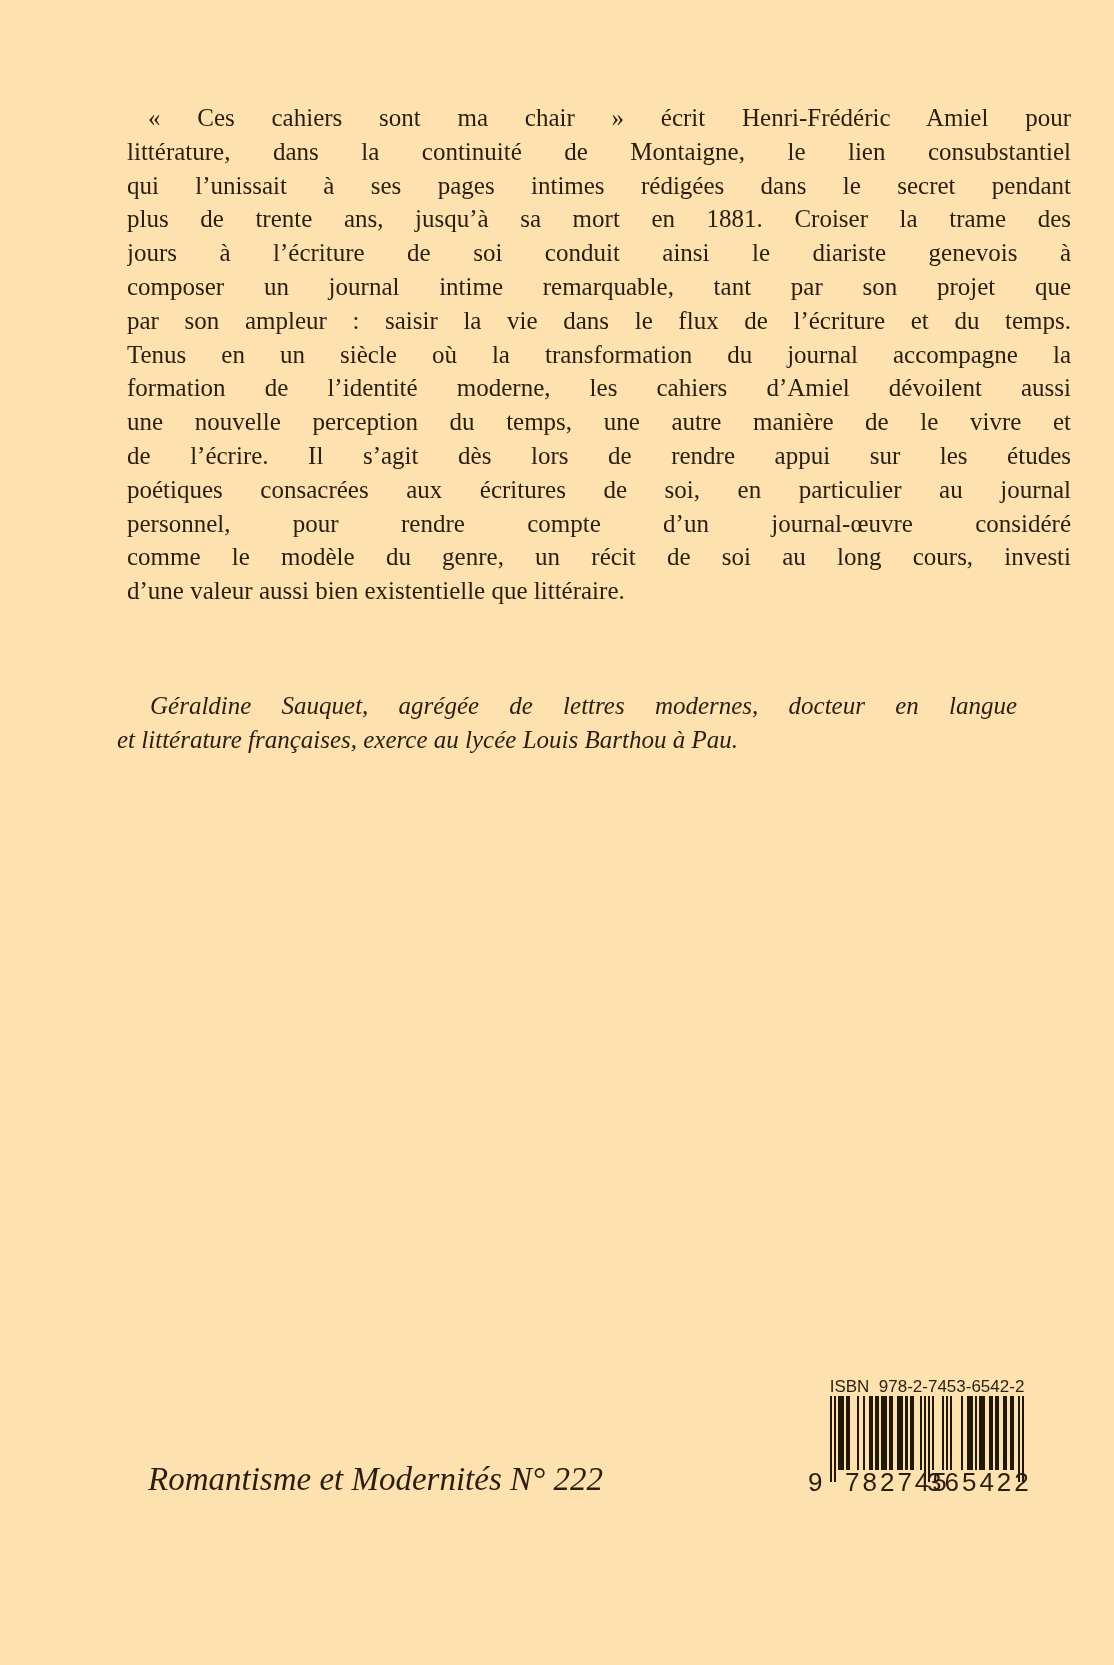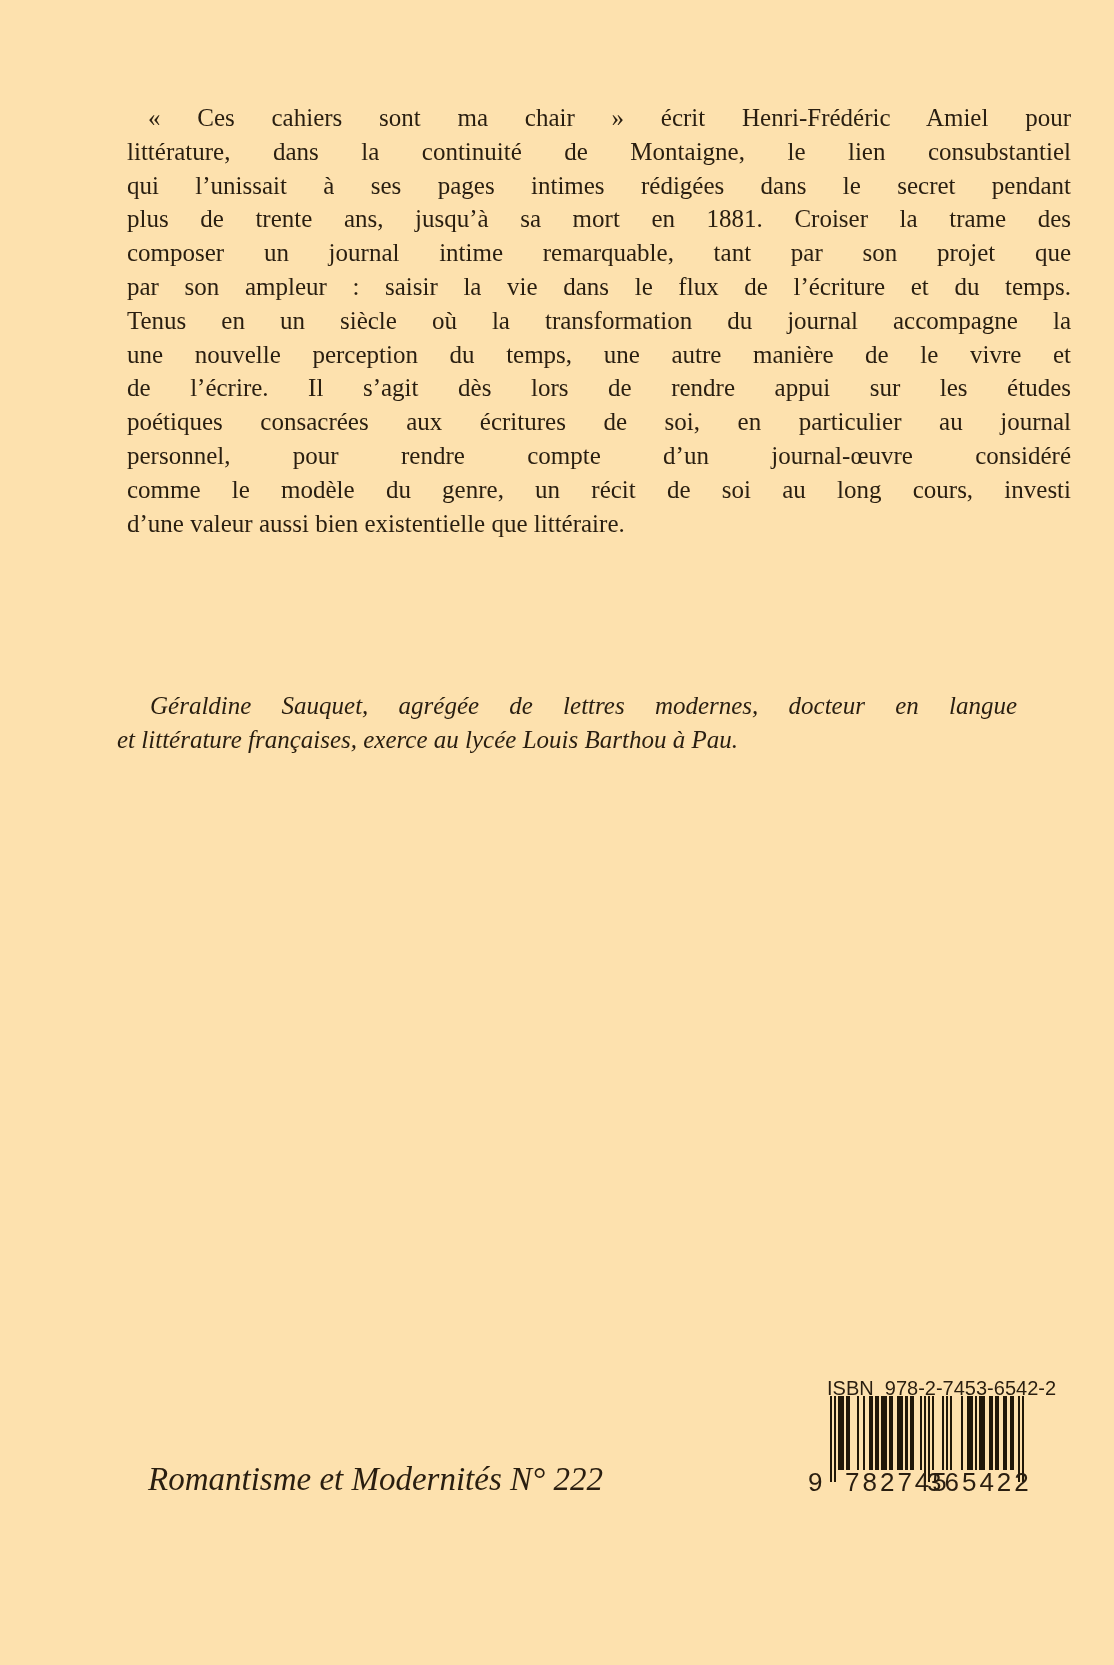--- a/index.html
+++ b/index.html
@@ -48,21 +48,21 @@
   
   .barcode-block{
     position:absolute;
     left:793px;top:1377px;
     width:195px;height:120px;
   }
   .isbn{
     position:absolute;
     left:-3px;top:0;width:200px;
     font-family:"Liberation Sans", sans-serif;
-    font-size:20px;
+    font-size:17px;
     text-align:center;
     white-space:pre;
   }
   .bars{
     position:absolute;
     left:0;top:19px;
     width:194px;height:86px;
   }
   .bar{position:absolute;top:0;}
   .bc-digit{
@@ -80,23 +80,25 @@
 </head>
 <body>
 
 <div class="page" style="background: rgb(253, 225, 174); color: rgb(41, 30, 16);">
 
   <div class="blurb">
     <div class="bline first">« Ces cahiers sont ma chair » écrit Henri-Frédéric Amiel pour</div>
     <div class="bline">littérature, dans la continuité de Montaigne, le lien consubstantiel</div>
     <div class="bline">qui l’unissait à ses pages intimes rédigées dans le secret pendant</div>
     <div class="bline">plus de trente ans, jusqu’à sa mort en 1881. Croiser la trame des</div>
+    <div class="bline">jours à l’écriture de soi conduit ainsi le diariste genevois à</div>
     <div class="bline">composer un journal intime remarquable, tant par son projet que</div>
     <div class="bline">par son ampleur : saisir la vie dans le flux de l’écriture et du temps.</div>
     <div class="bline">Tenus en un siècle où la transformation du journal accompagne la</div>
+    <div class="bline">formation de l’identité moderne, les cahiers d’Amiel dévoilent aussi</div>
     <div class="bline">une nouvelle perception du temps, une autre manière de le vivre et</div>
     <div class="bline">de l’écrire. Il s’agit dès lors de rendre appui sur les études</div>
     <div class="bline">poétiques consacrées aux écritures de soi, en particulier au journal</div>
     <div class="bline">personnel, pour rendre compte d’un journal-œuvre considéré</div>
     <div class="bline">comme le modèle du genre, un récit de soi au long cours, investi</div>
     <div class="bline last">d’une valeur aussi bien existentielle que littéraire.</div>
   </div>
 
   <div class="bio">
     <div class="bio-line first">Géraldine Sauquet, agrégée de lettres modernes, docteur en langue</div>

